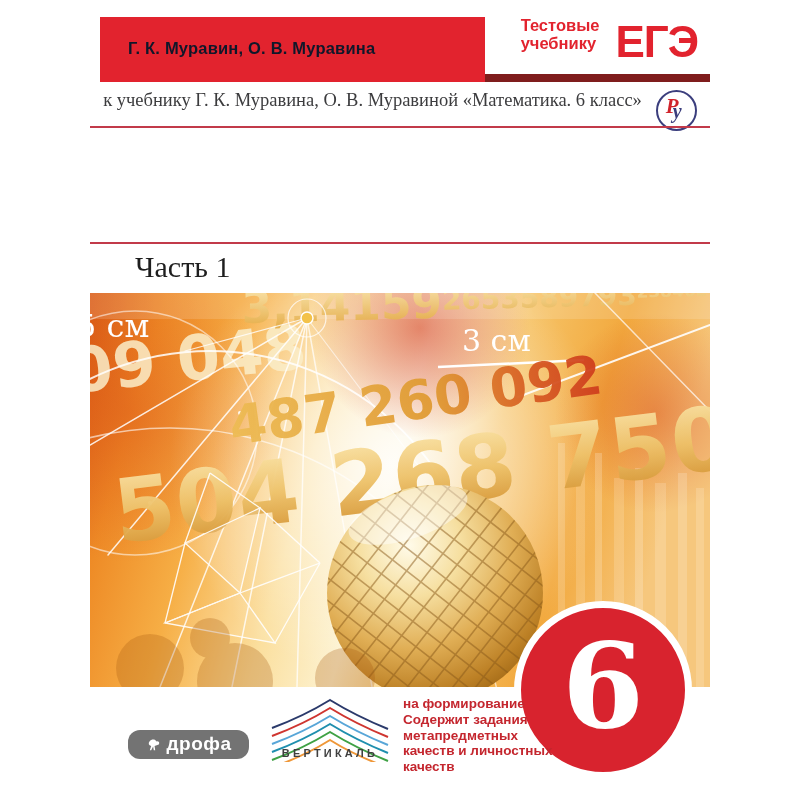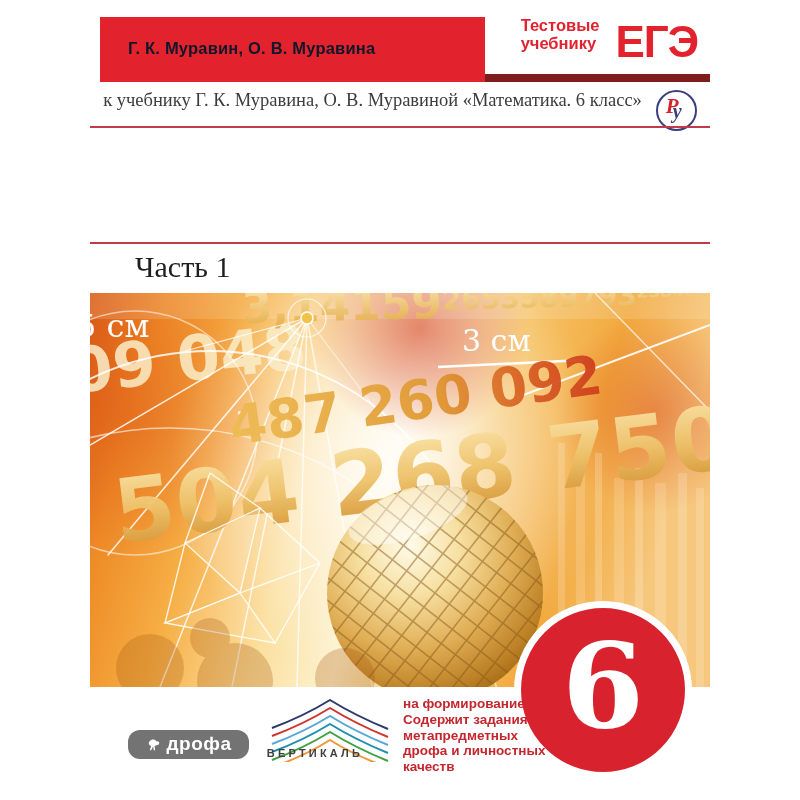--- a/index.html
+++ b/index.html
@@ -48,21 +48,21 @@
                 box-sizing:border-box;display:flex;align-items:center;justify-content:center;}
   .grade-circle span{color:#fff;font-family:"DejaVu Serif","Liberation Serif",serif;
                      font-weight:bold;font-size:118px;line-height:1;transform:translateY(-4px);}
 
   
   .drofa{position:absolute;left:128px;top:730px;width:121px;height:29px;background:#737373;
          border-radius:12px;display:flex;align-items:center;justify-content:center;gap:5px;}
   .drofa span{color:#fff;font-weight:bold;font-size:19px;letter-spacing:.5px;line-height:1;
               transform:translateY(-1px);}
   .vertical-logo{position:absolute;left:270px;top:696px;width:120px;height:66px;}
-  .vertical-label{position:absolute;left:255px;top:747px;width:120px;text-align:center;
+  .vertical-label{position:absolute;left:270px;top:747px;width:120px;text-align:center;
                   font-size:11px;font-weight:bold;color:#3f3f3f;letter-spacing:3.2px;}
   .note{position:absolute;left:403px;top:696px;width:180px;color:#c4262e;
         font-size:13.5px;font-weight:bold;line-height:15.8px;}
 </style>
 </head>
 <body>
 
 <div class="page">
 
   <div class="banner">
@@ -263,17 +263,17 @@
     <path d="M2 56 Q34 44 60 28 Q86 44 118 57" stroke="#1f8fae" stroke-width="2" fill="none"></path>
     <path d="M2 64 Q34 52 60 36 Q86 52 118 65" stroke="#3fa144" stroke-width="2" fill="none"></path>
     <path d="M6 70 Q36 59 60 44 Q84 59 114 70" stroke="#ef9738" stroke-width="2" fill="none"></path>
   </svg>
   <div class="vertical-label">ВЕРТИКАЛЬ</div>
 
   <div class="note">
     <div>на формирование</div>
     <div>Содержит задания</div>
     <div>метапредметных</div>
-    <div>дрофа и личностных</div>
+    <div>качеств и личностных</div>
     <div>качеств</div>
   </div>
 
 </div>
 
 </body></html>

